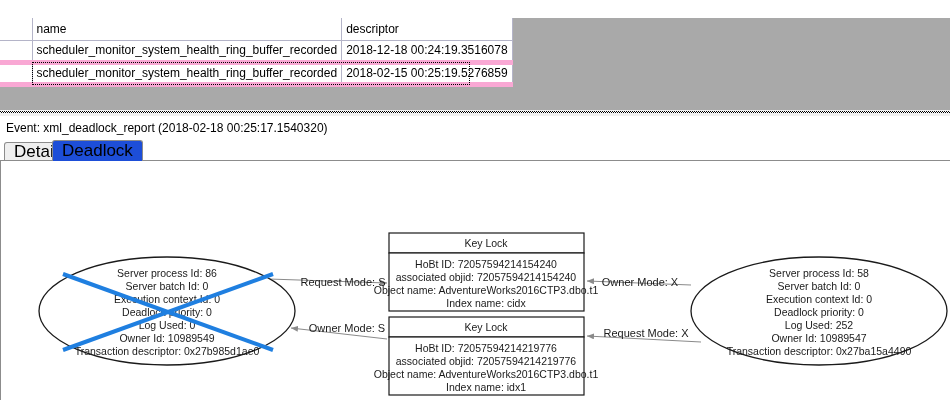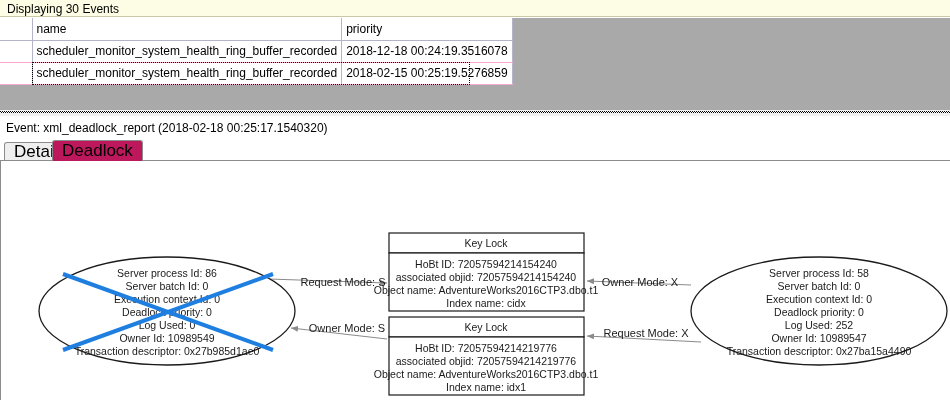--- a/index.html
+++ b/index.html
@@ -17,21 +17,21 @@
     position:absolute; left:0; top:0; width:950px; height:17px;
     background:#fdfce4; border-bottom:1px solid #c9c9a8;
     box-sizing:border-box;
   }
   #events-banner .txt { position:absolute; left:7px; top:2px; font-size:12px; color:#000; }
 
   #grid { position:absolute; left:0; top:18px; width:950px; height:92px; background:#a9a9a9; }
 
   .grid-table { border-collapse:collapse; table-layout:fixed; background:#fff; }
   .grid-table td, .grid-table th {
-    border-right:1px solid #b4b4c8; border-bottom:1px solid #f9a8d4;
+    border-right:1px solid #b4b4c8; border-bottom:5px solid #f9a8d4;
     height:22px; padding:0 4px; font-weight:normal; text-align:left;
     font-size:12px; white-space:nowrap; overflow:hidden; background:#fff;
     box-sizing:border-box;
   }
   .grid-table th { border-bottom:1px solid #b4b4c8; }
   .col-sel   { width:32px; }
   .col-name  { width:274px; }
   .col-time  { width:164px; }
   tr.selected td.cell-name, tr.selected td.cell-time { background:#2a8fe7; color:#fff; }
   tr.selected td.cell-sel { background:#cfe4f7; }
@@ -60,21 +60,21 @@
 
   #tabstrip { position:absolute; left:0; top:140px; width:950px; height:21px; }
   .tab {
     position:absolute; top:2px; height:19px; line-height:18px;
     padding:0 9px; font-size:17px;
     border:1px solid #8c8c8c; border-bottom:none;
     background:#efefef;
     border-radius:3px 3px 0 0;
     box-sizing:border-box;
   }
-  .tab.active { top:0; height:21px; line-height:20px; background:#be185d; border-color:#8c8c8c; z-index:3; }
+  .tab.active { top:0; height:21px; line-height:20px; background:#1d4ed8; border-color:#8c8c8c; z-index:3; }
 
   #tab-underline {
     position:absolute; left:0; top:160px; width:950px; height:1px; background:#8c8c8c; z-index:1;
   }
   #tab-underline-cover { position:absolute; top:160px; height:1px; background:#fff; z-index:2; }
 
   
   #graph-panel {
     position:absolute; left:0; top:161px; width:950px; height:239px;
     background:#fff; border-left:1px solid #8c8c8c; box-sizing:border-box;
@@ -83,31 +83,28 @@
 
   .node-text { font-family:"Liberation Sans", sans-serif; font-size:10.5px; fill:#1a1a1a; text-anchor:middle; }
   .box-title { font-family:"Liberation Sans", sans-serif; font-size:10.5px; fill:#1a1a1a; text-anchor:middle; }
   .edge-label { font-family:"Liberation Sans", sans-serif; font-size:11px; fill:#1a1a1a; text-anchor:middle; }
 </style>
 </head>
 <body>
 
 <div id="events-panel">
 
-  <div id="events-banner">
-    <span class="txt">Displaying 30 Events</span>
-  </div>
 
   <div id="grid">
     <table class="grid-table">
       <thead>
         <tr>
           <th class="col-sel"></th>
           <th class="col-name">name</th>
-          <th class="col-time">priority</th>
+          <th class="col-time">descriptor</th>
         </tr>
       </thead>
       <tbody>
         <tr>
           <td class="col-sel cell-sel"></td>
           <td class="col-name cell-name">scheduler_monitor_system_health_ring_buffer_recorded</td>
           <td class="col-time cell-time">2018-12-18 00:24:19.3516078</td>
         </tr>
         <tr>
           <td class="col-sel cell-sel"></td>

